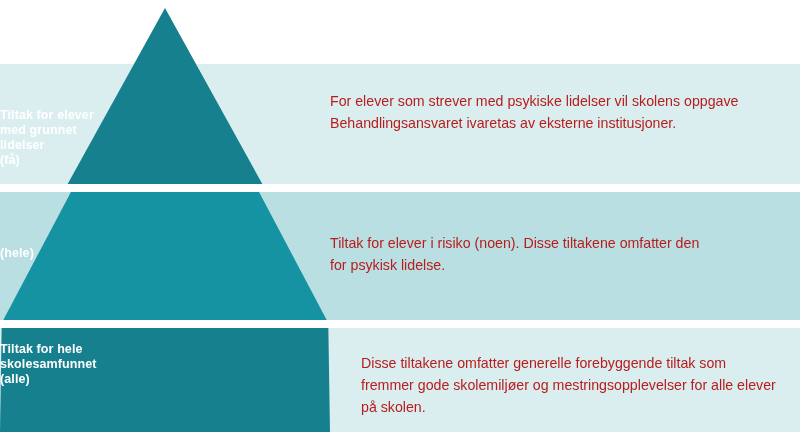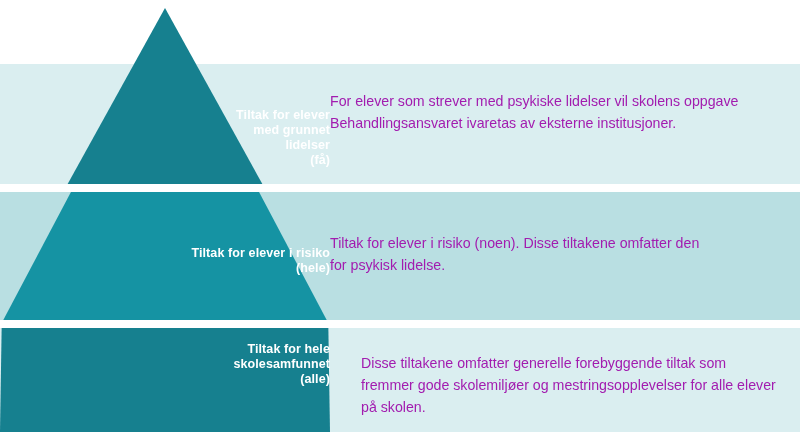--- a/index.html
+++ b/index.html
@@ -53,37 +53,37 @@
     height: 104px;
     background: #16808f;
     clip-path: polygon(0.5% 0%, 99.5% 0%, 100% 100%, 0% 100%);
   }
 
   
   .pyr-label {
     position: absolute;
     left: 0;
     width: 330px;
-    text-align: right;
+    text-align: left;
     color: #ffffff;
     font-weight: bold;
     font-size: 12.5px;
     line-height: 15px;
     letter-spacing: 0.1px;
   }
   .pyr-label-1 { top: 108px; }
   .pyr-label-2 { top: 246px; }
   .pyr-label-3 { top: 342px; }
 
   
   .desc {
     position: absolute;
     left: 330px;
     width: 440px;
-    color: #a21caf;
+    color: #b91c1c;
     font-size: 14.2px;
     line-height: 22px;
   }
   .desc-1 { top: 90px; }
   .desc-2 { top: 232px; }
   .desc-3 { top: 352px; padding-left: 31px; }
 
   .line { display: block; white-space: nowrap; }
 </style>
 </head>
@@ -100,21 +100,20 @@
   <div class="pyr pyr-bot"></div>
 
   <div class="pyr-label pyr-label-1">
     <span class="line">Tiltak for elever</span>
     <span class="line">med grunnet</span>
     <span class="line">lidelser</span>
     <span class="line">(få)</span>
   </div>
 
   <div class="pyr-label pyr-label-2">
-    <span class="line">Tiltak for elever i risiko</span>
     <span class="line">(hele)</span>
   </div>
 
   <div class="pyr-label pyr-label-3">
     <span class="line">Tiltak for hele</span>
     <span class="line">skolesamfunnet</span>
     <span class="line">(alle)</span>
   </div>
 
   <div class="desc desc-1">

